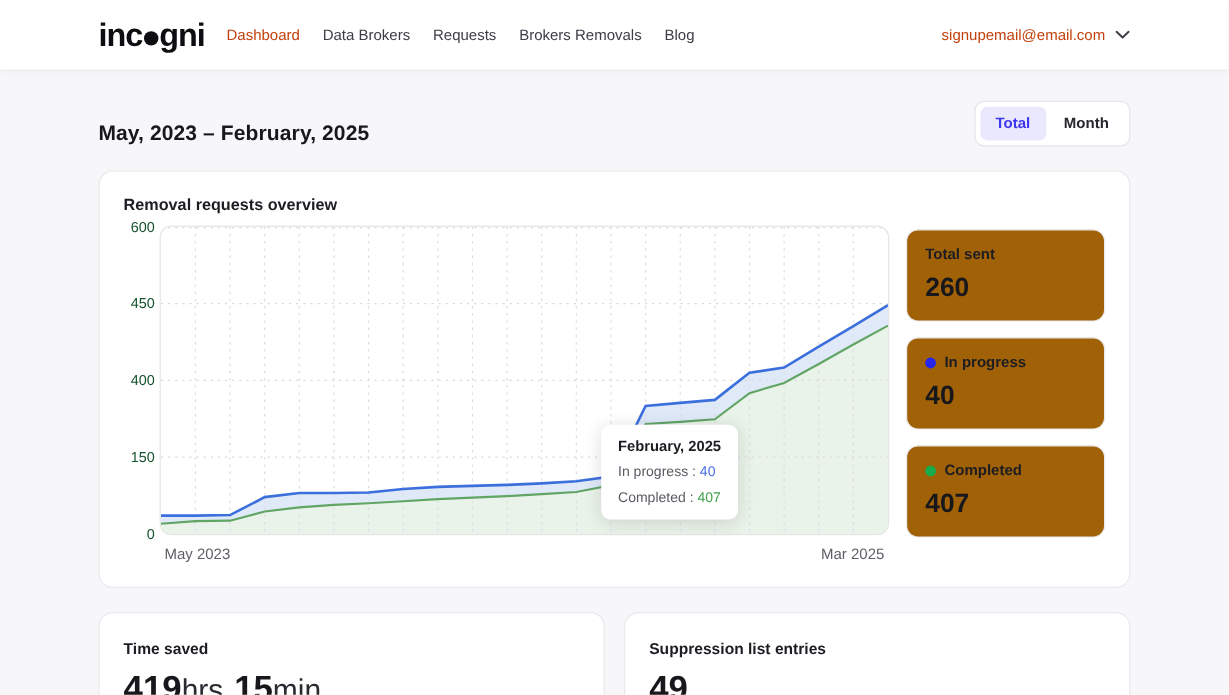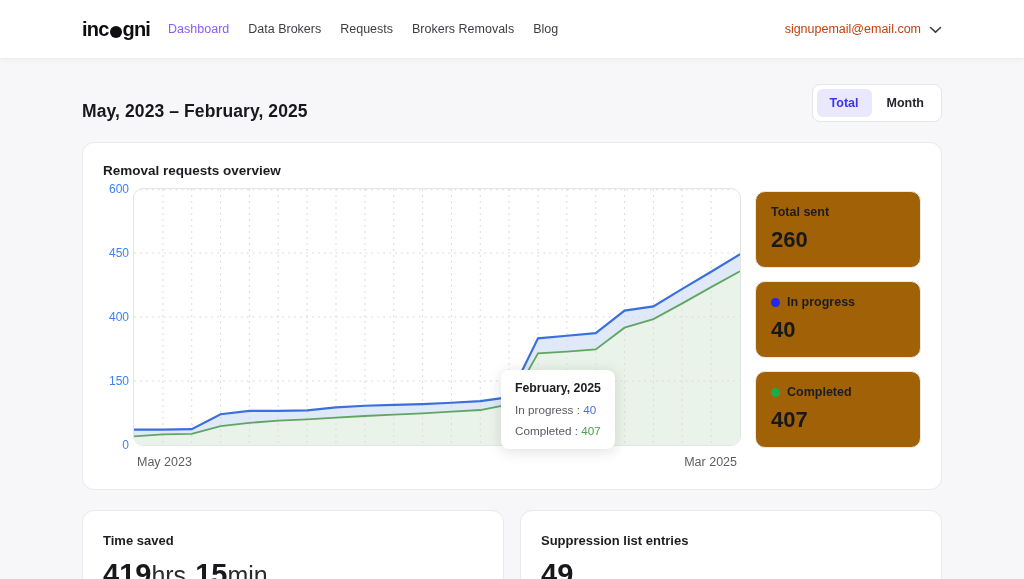--- a/index.html
+++ b/index.html
@@ -3,27 +3,27 @@
 <meta charset="utf-8">
 <style>
   * { margin:0; padding:0; box-sizing:border-box; }
   html,body { width:1024px; height:579px; overflow:hidden; }
   body { font-family:"Liberation Sans", sans-serif; background:#f7f7f9; color:#1a1a20; }
 
   
   .topbar { height:58px; background:#fff; display:flex; align-items:center;
             padding:0 82px; box-shadow:0 1px 0 #ececf0, 0 2px 6px rgba(0,0,0,.04);
             position:relative; z-index:5; }
-  .logo { display:flex; align-items:center; font-weight:800; font-size:20px;
+  .logo { display:flex; align-items:center; font-weight:800; font-size:27px;
           letter-spacing:-0.8px; color:#0e0e12; cursor:pointer; }
   .logo .o-dot { width:12px; height:12px; border-radius:50%; background:#0e0e12;
                  display:inline-block; margin:6px 1px 0; }
   .nav { display:flex; align-items:center; gap:19px; margin-left:18px; }
   .nav a { font-size:12.5px; color:#3c3d46; text-decoration:none; cursor:pointer; }
-  .nav a.active { color:#8b5cf6; }
+  .nav a.active { color:#c2410c; }
   .account { margin-left:auto; display:flex; align-items:center; gap:8px; cursor:pointer; }
   .account .email { font-size:12.5px; color:#c2410c; }
 
   
   .content { width:860px; margin:0 auto; }
   .heading-row { display:flex; justify-content:space-between; align-items:flex-end;
                  margin:26px 0 20px; }
   h1.range { font-size:17.5px; font-weight:700; color:#17171c; letter-spacing:.1px; }
   .toggle { display:flex; background:#fff; border:1px solid #e5e5ea; border-radius:8px;
             padding:4px; gap:2px; }
@@ -33,32 +33,32 @@
   .toggle button.sel { background:#e9e8fd; color:#3d35f0; }
 
   
   .card { background:#fff; border:1px solid #e9e9ed; border-radius:12px; }
   .overview { padding:20px; }
   .overview-title { font-size:13.5px; font-weight:700; color:#1c1c22; margin-bottom:10px; }
   .chart-row { display:flex; gap:14px; }
   .chart-main { flex:1; min-width:0; }
   .chart-area { display:flex; }
   .y-labels { width:26px; margin-right:4px; position:relative; height:258px; }
-  .y-labels span { position:absolute; right:0; font-size:12px; color:#3b82f6;
+  .y-labels span { position:absolute; right:0; font-size:12px; color:#14532d;
                    transform:translateY(-50%); }
   .yt0{top:1px} .yt1{top:65px} .yt2{top:129px} .yt3{top:193px} .yt4{top:257px}
   .plot-wrap { flex:1; position:relative; }
   .plot { height:258px; border:1px solid #e3e6e3; border-radius:10px; overflow:hidden;
           background:#fff; position:relative; }
   .plot svg { position:absolute; inset:0; width:100%; height:100%; display:block; }
   .x-labels { display:flex; justify-content:space-between; padding:9px 4px 0; margin-left:30px;
               font-size:12.5px; color:#5d5e66; }
 
   
-  .tooltip { position:absolute; left:368px; top:182px; background:#fff; border-radius:8px;
+  .tooltip { position:absolute; left:368px; top:166px; background:#fff; border-radius:8px;
              box-shadow:0 2px 14px rgba(20,20,40,.14); padding:11px 14px 12px; z-index:3;
              white-space:nowrap; }
   .tooltip .tt-title { font-size:12.3px; font-weight:700; color:#1c1c22; }
   .tooltip .tt-row { font-size:11.7px; color:#5a5b63; margin-top:8px; }
   .tooltip .tt-row b { font-weight:400; }
 
   
   .stats-col { width:166px; display:flex; flex-direction:column; gap:13px; padding-top:3px; }
   .stat-card { background:#a16207; border:1px solid #e9e9ed; border-radius:10px;
                padding:13px 15px; height:77px; }

